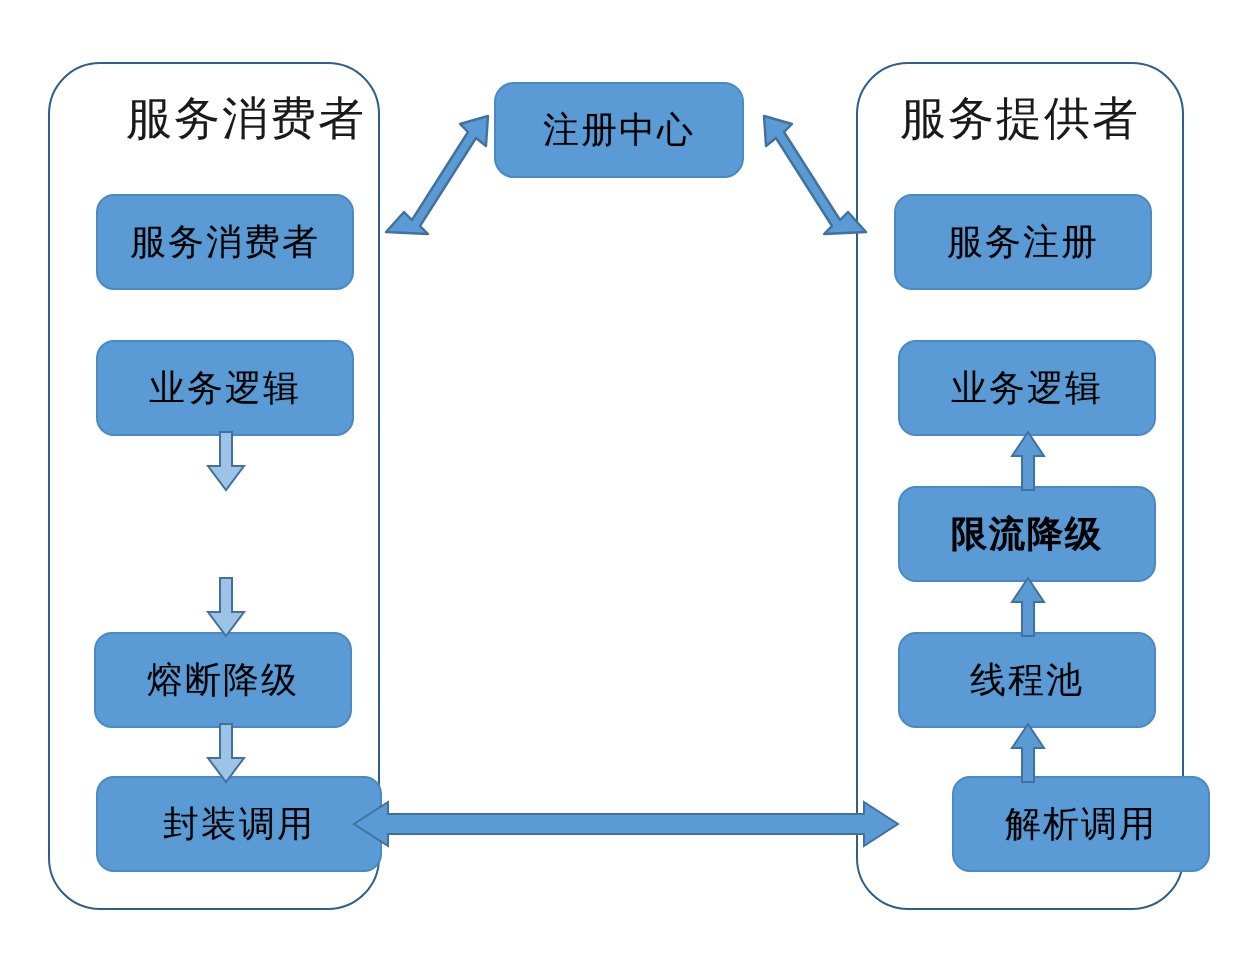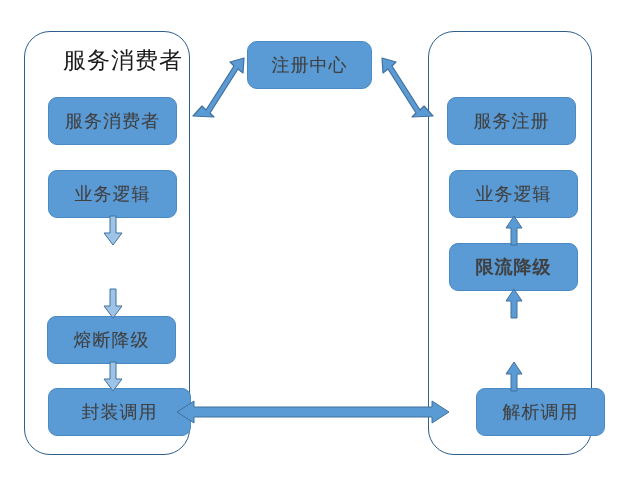--- a/index.html
+++ b/index.html
@@ -37,21 +37,21 @@
     white-space: nowrap;
   }
 
   
   .box {
     position: absolute;
     box-sizing: border-box;
     background: #5B9BD5;
     border: 1px solid #4A8AC4;
     border-radius: 9px;
-    color: #404040;
+    color: #000000;
     font-size: 18px;
     letter-spacing: 1px;
     display: flex;
     align-items: center;
     justify-content: center;
     white-space: nowrap;
     text-shadow: 0 0 1px rgba(0,0,0,0.12);
   }
   .box.registry {
     border-radius: 10px;
@@ -87,27 +87,29 @@
   <svg class="arrow-svg" style="left:103px; top:289px;" width="20" height="30" viewBox="0 0 20 30">
     <polygon points="7,0 13,0 13,17 19,17 10,29 1,17 7,17" fill="#9DC3E6" stroke="#41719C" stroke-width="1"></polygon>
   </svg>
   <svg class="arrow-svg" style="left:103px; top:362px;" width="20" height="30" viewBox="0 0 20 30">
     <polygon points="7,0 13,0 13,17 19,17 10,29 1,17 7,17" fill="#9DC3E6" stroke="#41719C" stroke-width="1"></polygon>
   </svg>
 
   <div class="box registry" style="left:247px; top:41px; width:125px; height:48px;">注册中心</div>
 
   <div class="panel" style="left:428px; top:31px; width:164px; height:424px;"></div>
+  <div class="panel-title" style="left:428px; top:45px; width:164px;">服务提供者</div>
 
   <div class="box" style="left:447px; top:97px; width:129px; height:48px;">服务注册</div>
 
   <div class="box" style="left:449px; top:170px; width:129px; height:48px;">业务逻辑</div>
 
   <div class="box" style="left:449px; top:243px; width:129px; height:48px;font-weight:bold;">限流降级</div>
 
+  <div class="box" style="left:449px; top:316px; width:129px; height:48px;">线程池</div>
 
   <div class="box" style="left:449px; top:388px; width:129px; height:48px;margin-left:27px;">解析调用</div>
 
   <svg class="arrow-svg" style="left:504px; top:216px;" width="20" height="30" viewBox="0 0 20 30">
     <polygon points="10,0 18,12 13,12 13,29 7,29 7,12 2,12" fill="#5B9BD5" stroke="#41719C" stroke-width="1"></polygon>
   </svg>
   <svg class="arrow-svg" style="left:504px; top:289px;" width="20" height="30" viewBox="0 0 20 30">
     <polygon points="10,0 18,12 13,12 13,29 7,29 7,12 2,12" fill="#5B9BD5" stroke="#41719C" stroke-width="1"></polygon>
   </svg>
   <svg class="arrow-svg" style="left:504px; top:362px;" width="20" height="30" viewBox="0 0 20 30">

